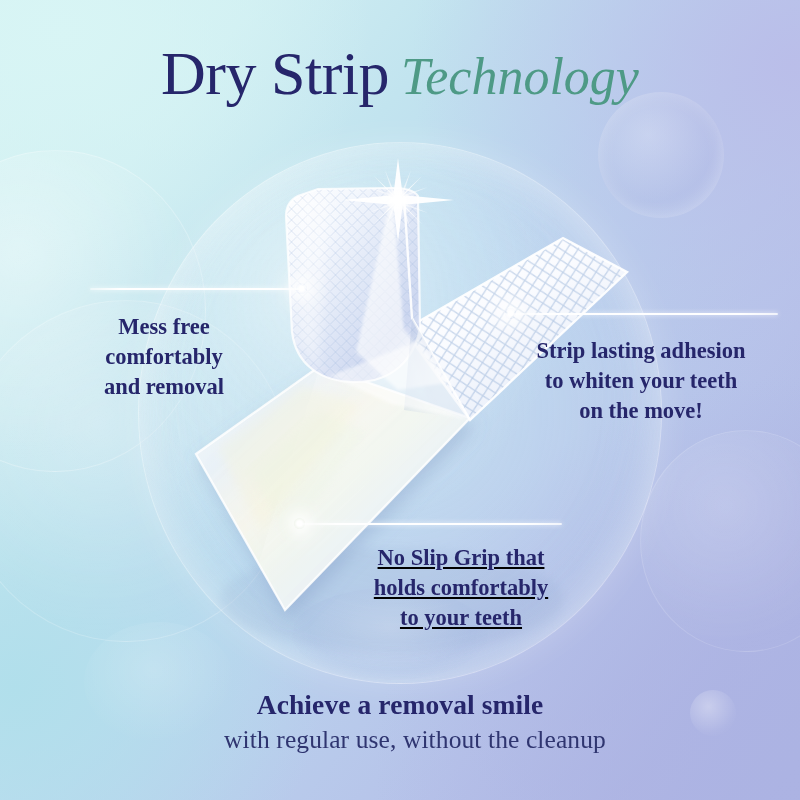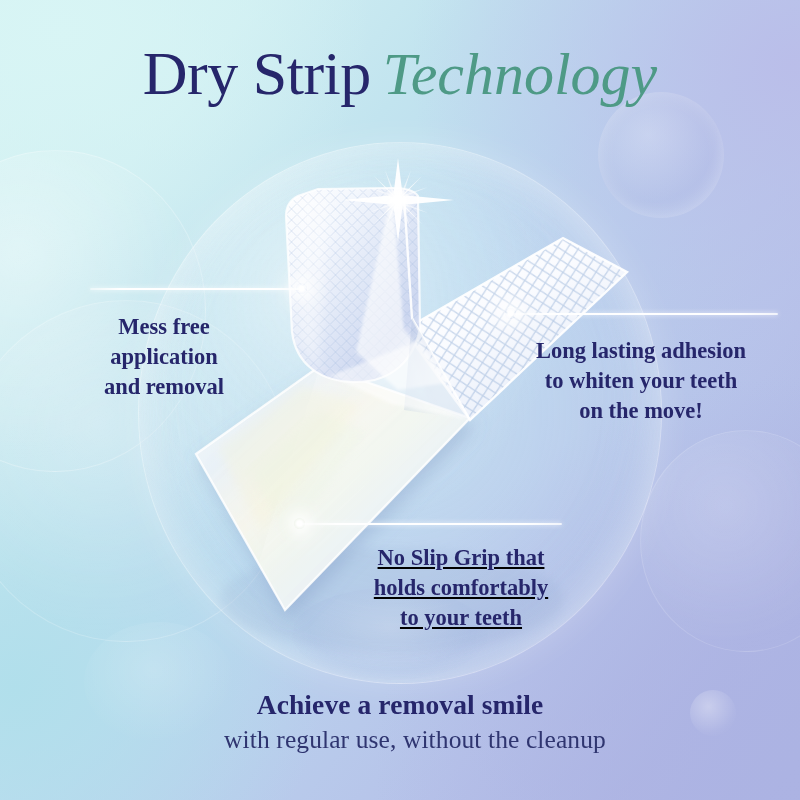--- a/index.html
+++ b/index.html
@@ -65,21 +65,21 @@
     left: 0; right: 0; top: 38px;
     text-align: center;
     white-space: nowrap;
   }
   .title-bold {
     font-size: 62px;
     font-weight: 400;
     letter-spacing: -0.5px;
   }
   .title-italic {
-    font-size: 60px;
+    font-size: 52px;
     font-style: italic;
     font-weight: 400;
     letter-spacing: 0px;
     margin-left: 12px;
   }
 
   
   .product { position: absolute; left: 0; top: 0; width: 800px; height: 800px; pointer-events: none; }
 
   
@@ -291,28 +291,28 @@
   </svg>
 
   <div class="title-row">
     <span class="title-bold" style="color:#26266b">Dry Strip</span><span class="title-italic" style="color:#4e9a86">Technology</span>
   </div>
 
   <div class="leader" style="left:90px; top:288px; width:212px;"></div>
   <div class="leader-dot" style="left:296px; top:283px;"></div>
   <div class="callout callout-left">
     <div class="callout-text" style="color:#26266b">Mess free
-application
+comfortably
 and removal</div>
   </div>
 
   <div class="leader" style="left:510px; top:313px; width:268px;"></div>
   <div class="leader-dot" style="left:505px; top:308px;"></div>
   <div class="callout callout-right">
-    <div class="callout-text" style="color:#26266b">Long lasting adhesion
+    <div class="callout-text" style="color:#26266b">Strip lasting adhesion
 to whiten your teeth
 on the move!</div>
   </div>
 
   <div class="leader" style="left:300px; top:523px; width:262px;"></div>
   <div class="leader-dot" style="left:294px; top:518px;"></div>
   <div class="callout callout-bottom">
     <div class="callout-text" style="color:#26266b">No Slip Grip that
 holds comfortably
 to your teeth</div>

